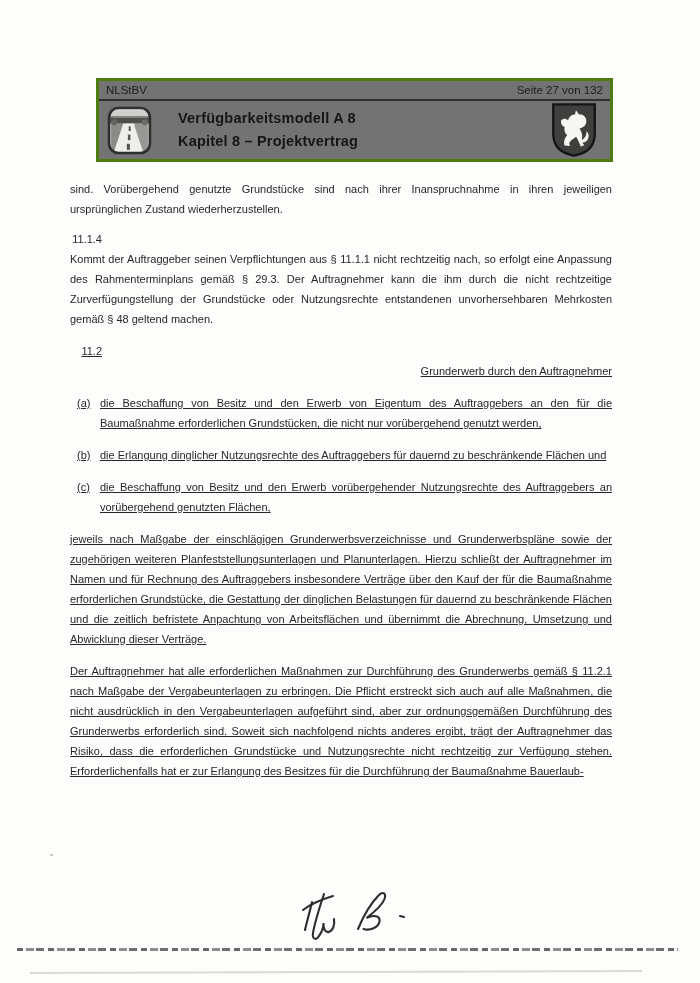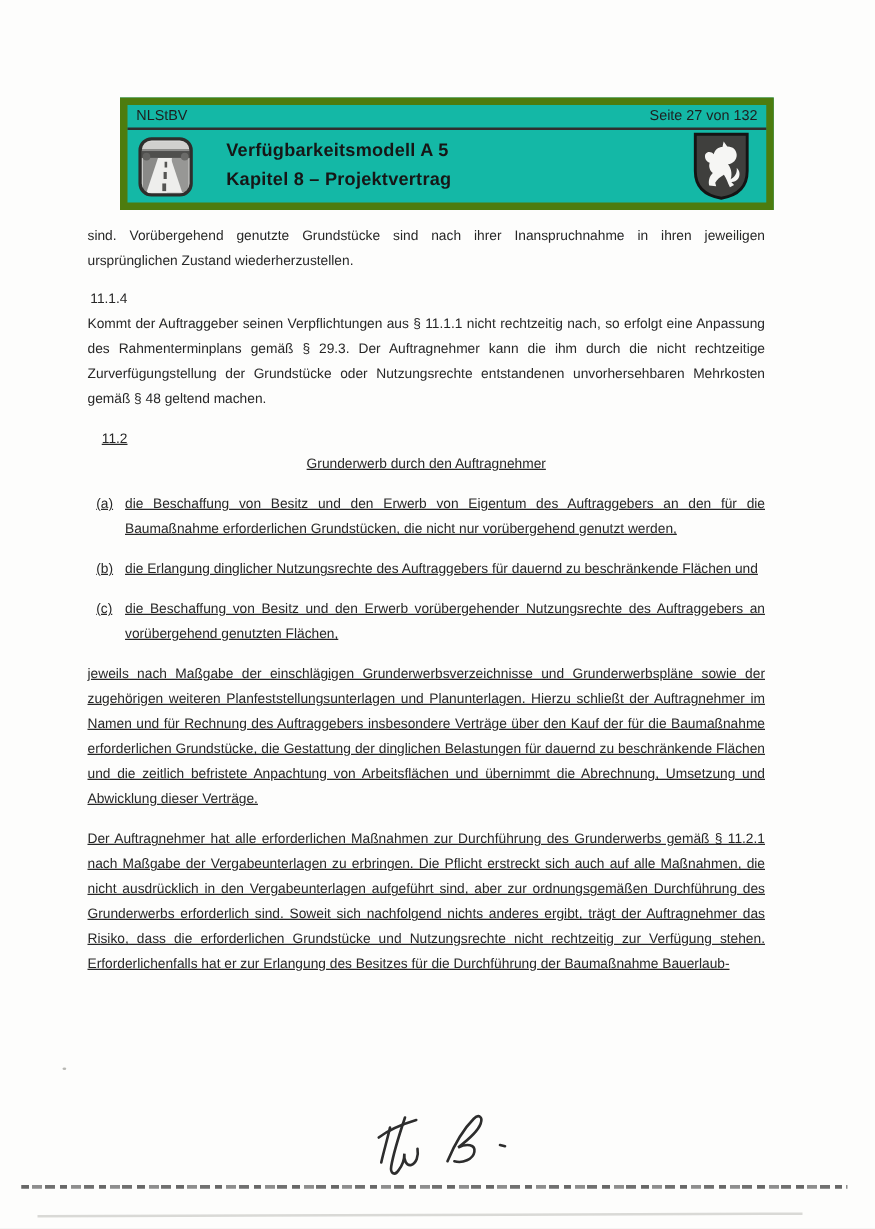--- a/index.html
+++ b/index.html
@@ -1,36 +1,36 @@
 <!DOCTYPE html>
 <html><head>
 <meta charset="utf-8">
 <style>
   html,body{margin:0;padding:0;background:#e9e9e9;}
   .page{position:relative;width:700px;height:983px;background:#fdfdfc;overflow:hidden;
         font-family:"Liberation Sans",sans-serif;color:#272727;}
 
   
-  .hdr{position:absolute;left:96px;top:78px;width:511px;border:6px solid #4d7c0f;background:#14b8a6;}
+  .hdr{position:absolute;left:96px;top:78px;width:511px;border:3px solid #4d7c0f;background:#737373;}
   .hdr-top{display:flex;justify-content:space-between;align-items:center;
            padding:3px 7px;border-bottom:2px solid #2f2f2f;font-size:11.5px;color:#1e1e1e;}
   .hdr-main{display:flex;align-items:center;height:58px;padding:0 8px;}
   .logo{width:45px;height:49px;flex-shrink:0;}
   .titles{margin-left:26px;font-weight:bold;font-size:14.5px;line-height:23px;
           letter-spacing:.2px;color:#161616;}
   .crest{margin-left:auto;width:48px;height:56px;margin-right:4px;}
 
   
   .content{position:absolute;left:70px;top:179px;width:542px;font-size:11px;line-height:20px;}
   .row{display:flex;flex-direction:column;}
   .block + .block{margin-top:10px;}
   .num{width:32px;flex-shrink:0;text-align:right;margin-right:36px;white-space:nowrap;}
   .row.heading .num{margin-right:19px;}
   .txt{margin:0;flex:1;text-align:justify;}
-  .subhead{margin:0;flex:1;text-align:center;}
+  .subhead{margin:0;flex:1;text-align:right;}
   .li{display:flex;flex:1;margin-left:7px;}
   .lbl{width:23px;flex-shrink:0;}
   .block.gap{margin-top:12px;text-decoration:underline;}
 
   
   .initials{position:absolute;left:300px;top:888px;width:126px;height:54px;}
   .scan-dash{position:absolute;left:17px;top:948px;width:661px;height:3px;opacity:.85;
      background:repeating-linear-gradient(90deg,#4d4d4d 0 6px,transparent 6px 9px,
                 #7a7a7a 9px 17px,transparent 17px 19px,#575757 19px 27px,transparent 27px 31px);}
   .scan-faint{position:absolute;left:30px;top:971px;width:612px;height:2px;background:#d9d9d6;
@@ -59,21 +59,21 @@
           <rect x="3" y="10" width="38" height="1.6" fill="#8d8d8b"></rect>
           <circle cx="7" cy="16" r="3" fill="#636361"></circle>
           <circle cx="37" cy="16" r="3" fill="#6b6b69"></circle>
           <rect x="21.2" y="20" width="2" height="4.5" fill="#555553"></rect>
           <rect x="20.4" y="28" width="2.5" height="5.5" fill="#555553"></rect>
           <rect x="19.4" y="37" width="3" height="6" fill="#555553"></rect>
           <rect x="2" y="2" width="40" height="44" rx="9" fill="none" stroke="#2e2e2c" stroke-width="2.6"></rect>
         </svg>
       </span>
       <div class="titles">
-        <div>Verfügbarkeitsmodell A 5</div>
+        <div>Verfügbarkeitsmodell A 8</div>
         <div>Kapitel 8 – Projektvertrag</div>
       </div>
       <span class="crest">
         <svg width="48" height="56" viewBox="0 0 48 58" xmlns="http://www.w3.org/2000/svg">
           <path d="M2.5 2.5 H45.5 V33 C45.5 47 36.5 53.5 24 55.5 C11.5 53.5 2.5 47 2.5 33 Z" fill="#3f3f3d" stroke="#141414" stroke-width="2.4"></path>
           <path fill="#f6f6f4" d="M14 45
              C13.2 41 14 37.5 17 34.5
              C14.4 32.5 13.4 29 14.4 26
              C11.6 25 9.8 22 10.8 19
              C12.8 16.4 16 17 17.8 19

